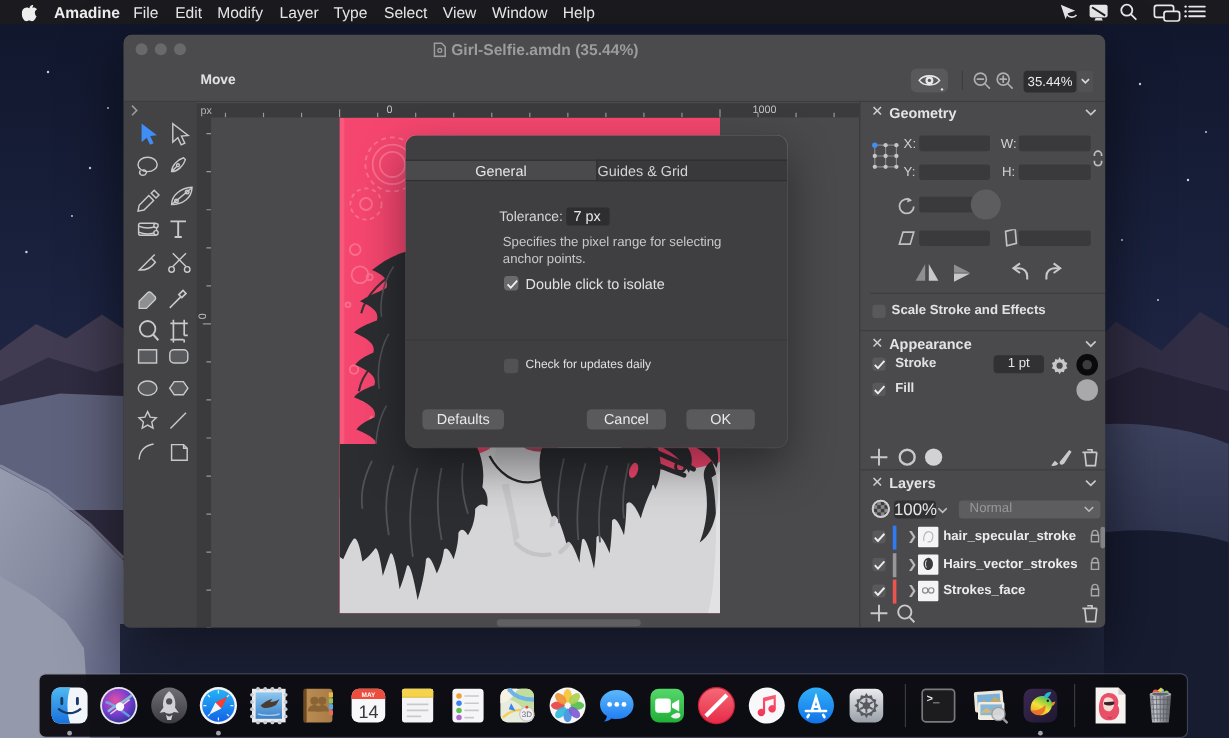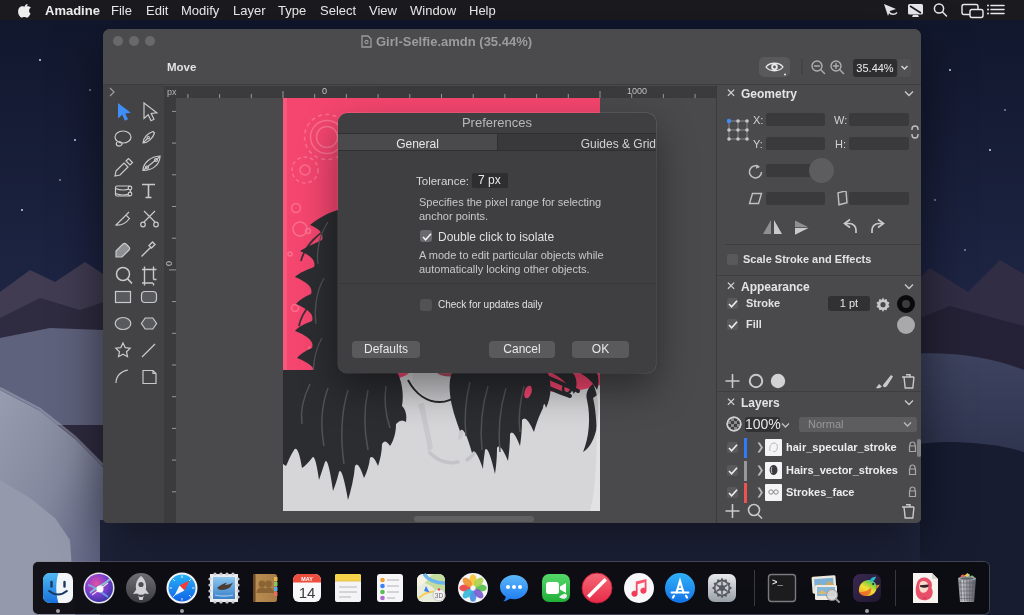--- a/index.html
+++ b/index.html
@@ -571,36 +571,34 @@
             <path d="M33,12.5 l4,4"></path>
         </g>
         <g fill="none" stroke="#c9c9cb" stroke-width="1.4">
           <path d="M177,5 h12 M179,5 l1.2,11 h7.6 l1.2,-11 M181,2.8 h4 v2.2"></path>
         </g>
       </svg>
     </div>
   </div>
 
   <div id="dlg">
-    <div style="position:absolute;top:1.5px;left:0;right:0;text-align:center;font-size:13px;color:#b8b8ba;">Preferences</div>
     <div class="abs" style="left:0;top:20px;width:159px;height:18px;background:#4a4a4c;border-top:1px solid #2f2f31;border-bottom:1px solid #2f2f31;text-align:center;">
       <span style="font-size:12px;color:#e6e6e8;line-height:16px;">General</span>
     </div>
-    <div class="abs" style="left:159px;top:20px;width:159px;height:18px;background:#39393b;border-top:1px solid #2f2f31;border-bottom:1px solid #2f2f31;border-left:1px solid #2f2f31;text-align:right;">
+    <div class="abs" style="left:159px;top:20px;width:159px;height:18px;background:#39393b;border-top:1px solid #2f2f31;border-bottom:1px solid #2f2f31;border-left:1px solid #2f2f31;text-align:left;">
       <span style="font-size:12px;color:#d2d2d4;line-height:16px;">Guides &amp; Grid</span>
     </div>
     <div class="abs" style="left:78px;top:62px;font-size:11.5px;color:#d6d6d8;">Tolerance:</div>
     <div class="abs" style="left:134px;top:60px;width:36px;height:15px;background:#2e2e30;border-radius:2px;font-size:12px;color:#e8e8ea;padding-left:6px;line-height:15px;">7 px</div>
     <div class="abs" style="left:81px;top:83px;font-size:11px;color:#c8c8ca;line-height:13.5px;">Specifies the pixel range for selecting<br>anchor points.</div>
     <div class="abs" style="left:82px;top:117px;width:12px;height:12px;background:#6a6a6e;border-radius:3px;"></div>
     <svg class="abs" style="left:83.5px;top:119.5px;" width="10" height="8" viewBox="0 0 10 8">
         <path d="M1,4 l2.6,2.8 L9,0.8" stroke="#f2f2f4" stroke-width="1.5" fill="none"></path>
       </svg>
     <div class="abs" style="left:100px;top:117px;font-size:12px;color:#e0e0e2;">Double click to isolate</div>
-    <div class="abs" style="left:81px;top:136px;font-size:11px;color:#c8c8ca;line-height:13.5px;">A mode to edit particular objects while<br>automatically locking other objects.</div>
     <div class="abs" style="left:0;top:170px;width:318px;height:1px;background:#39393b;"></div>
     <div class="abs" style="left:82px;top:186px;width:12px;height:12px;background:#525254;border-radius:3px;"></div>
     <div class="abs" style="left:100px;top:186px;font-size:10px;color:#e0e0e2;">Check for updates daily</div>
     <div class="btn" style="left:14px;top:228px;width:68px;">Defaults</div>
     <div class="btn" style="left:151px;top:228px;width:66px;">Cancel</div>
     <div class="btn" style="left:234px;top:228px;width:57px;">OK</div>
   </div>
 
   <div id="dock"></div>
   <svg class="di" style="left:40.5px;" viewBox="0 0 34 34">

